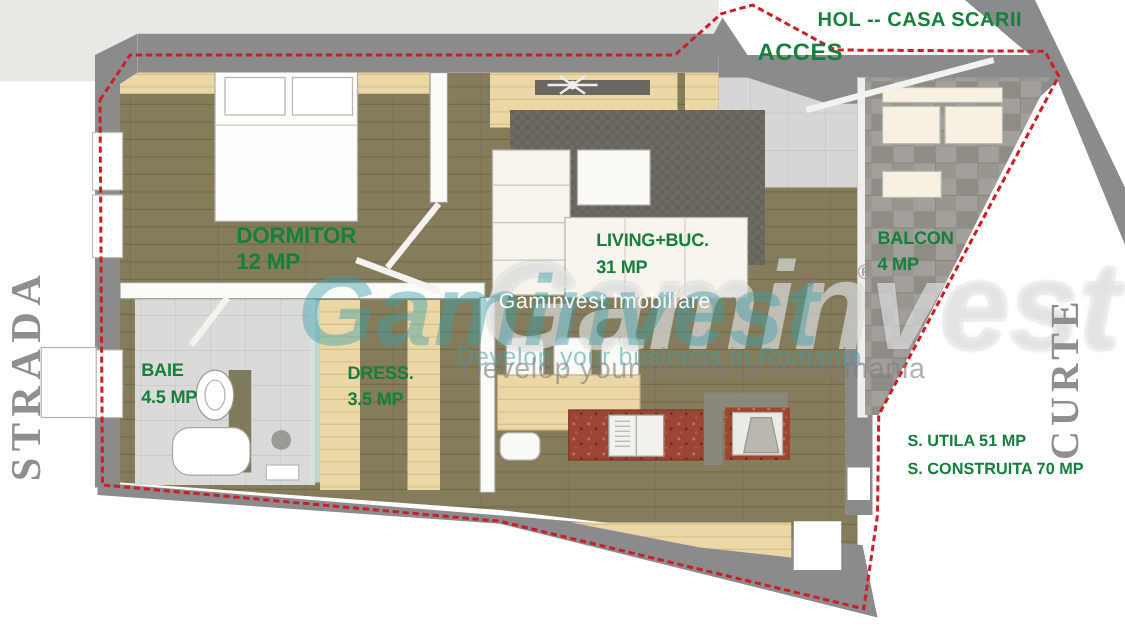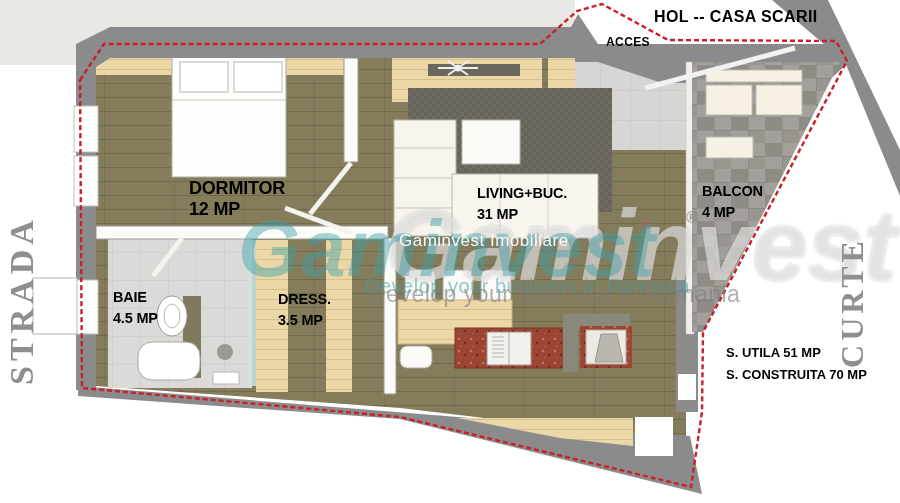--- a/index.html
+++ b/index.html
@@ -1,23 +1,23 @@
 <!DOCTYPE html>
 <html><head>
 <meta charset="utf-8">
 <style>
   html,body{margin:0;padding:0;background:#fff;}
   .stage{position:relative;width:900px;height:503px;background:#ffffff;overflow:hidden;
          font-family:"Liberation Sans",sans-serif;}
   .stage svg{position:absolute;left:0;top:0;}
 
-  .lbl{position:absolute;color:#000000;font-weight:bold;font-size:14.5px;line-height:21px;
+  .lbl{position:absolute;color:#15803d;font-weight:bold;font-size:14.5px;line-height:21px;
        letter-spacing:-0.2px;white-space:nowrap;}
   .lbl.hol{left:654px;top:6px;font-size:16px;letter-spacing:0.4px;}
-  .lbl.acces{left:606px;top:32px;font-size:12px;letter-spacing:0.4px;}
+  .lbl.acces{left:606px;top:32px;font-size:19px;letter-spacing:0.4px;}
   .lbl.dormitor{left:189px;top:178px;font-size:18px;}
   .lbl.living{left:477px;top:183px;}
   .lbl.balcon{left:702px;top:181px;}
   .lbl.baie{left:113px;top:287px;}
   .lbl.dress{left:278px;top:289px;}
   .lbl.summary{left:714px;top:342px;font-size:13px;line-height:22px;letter-spacing:0;margin-left:12px;}
 
   .side{position:absolute;color:#8f8f8f;font-family:"Liberation Serif",serif;font-weight:bold;
         text-align:center;transform:rotate(-90deg);}
   .side.strada{left:-88px;top:281px;width:220px;font-size:34px;letter-spacing:5px;}

